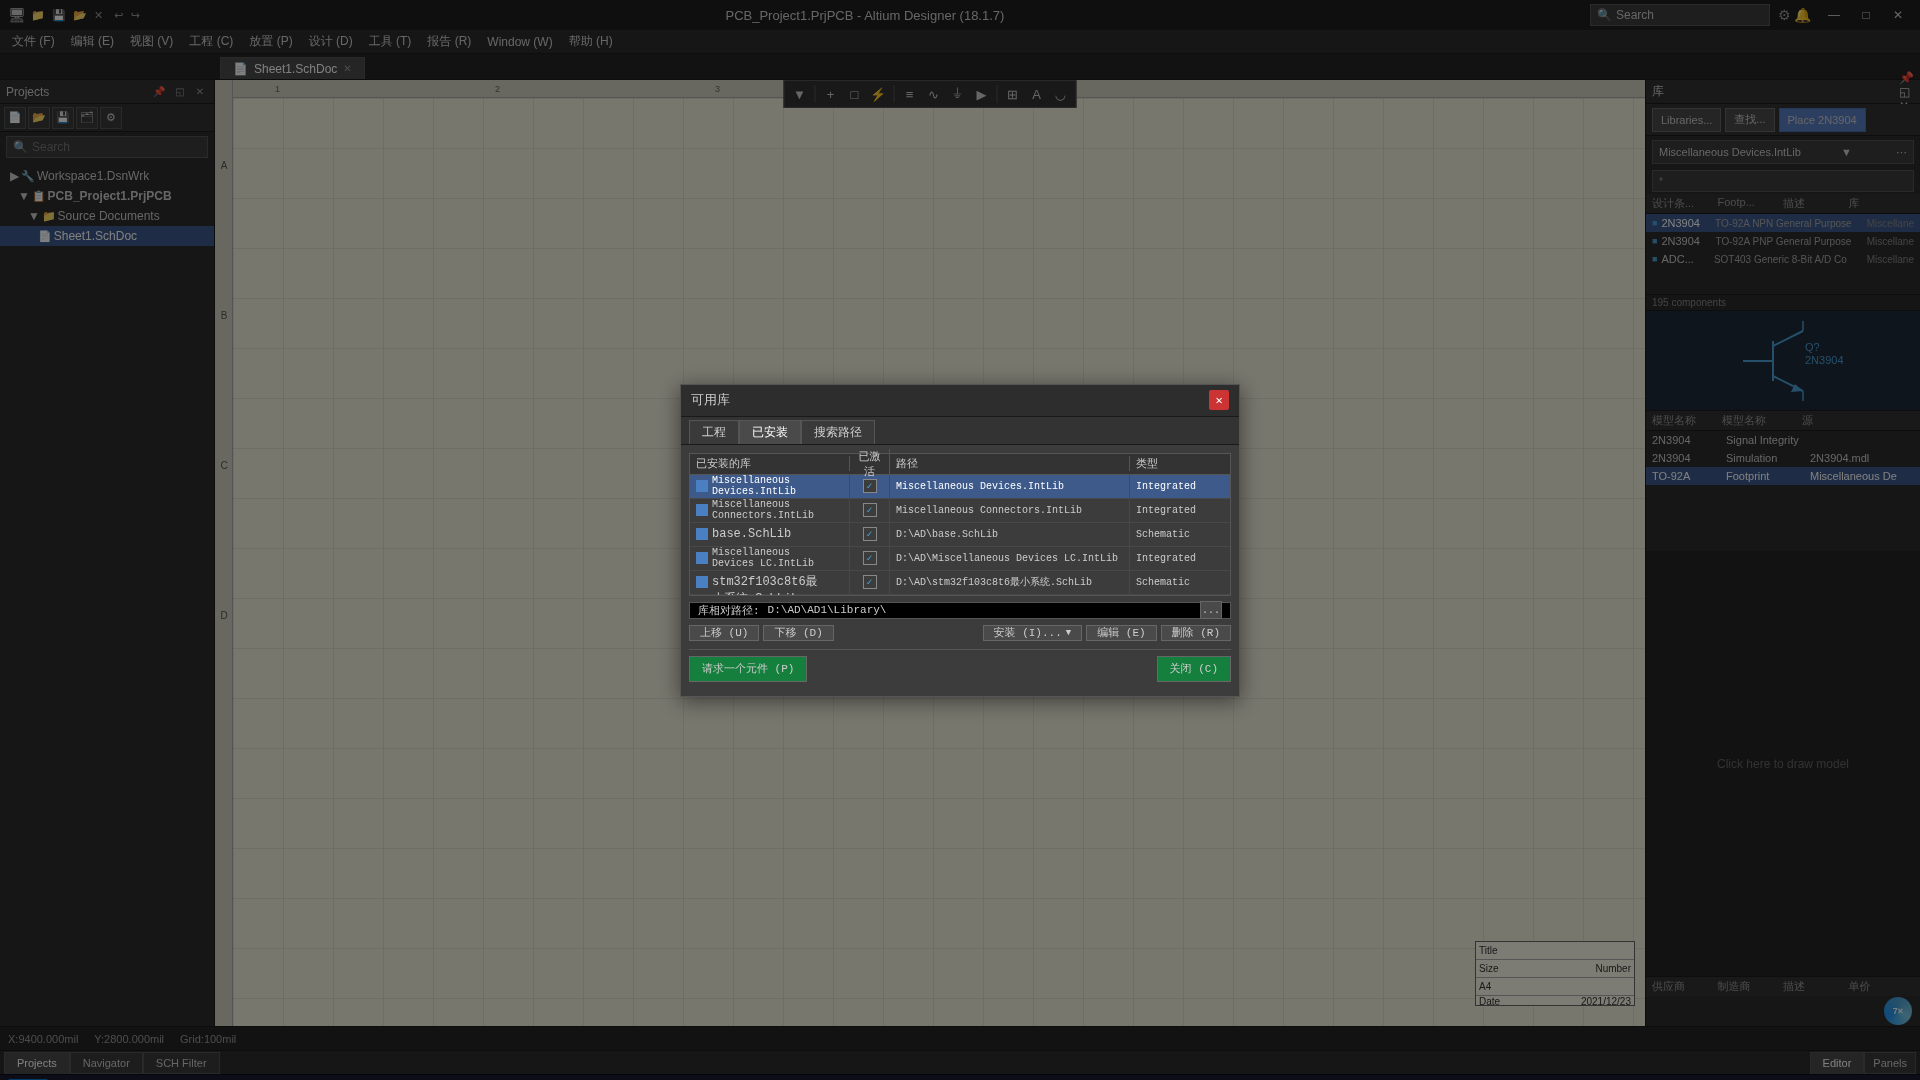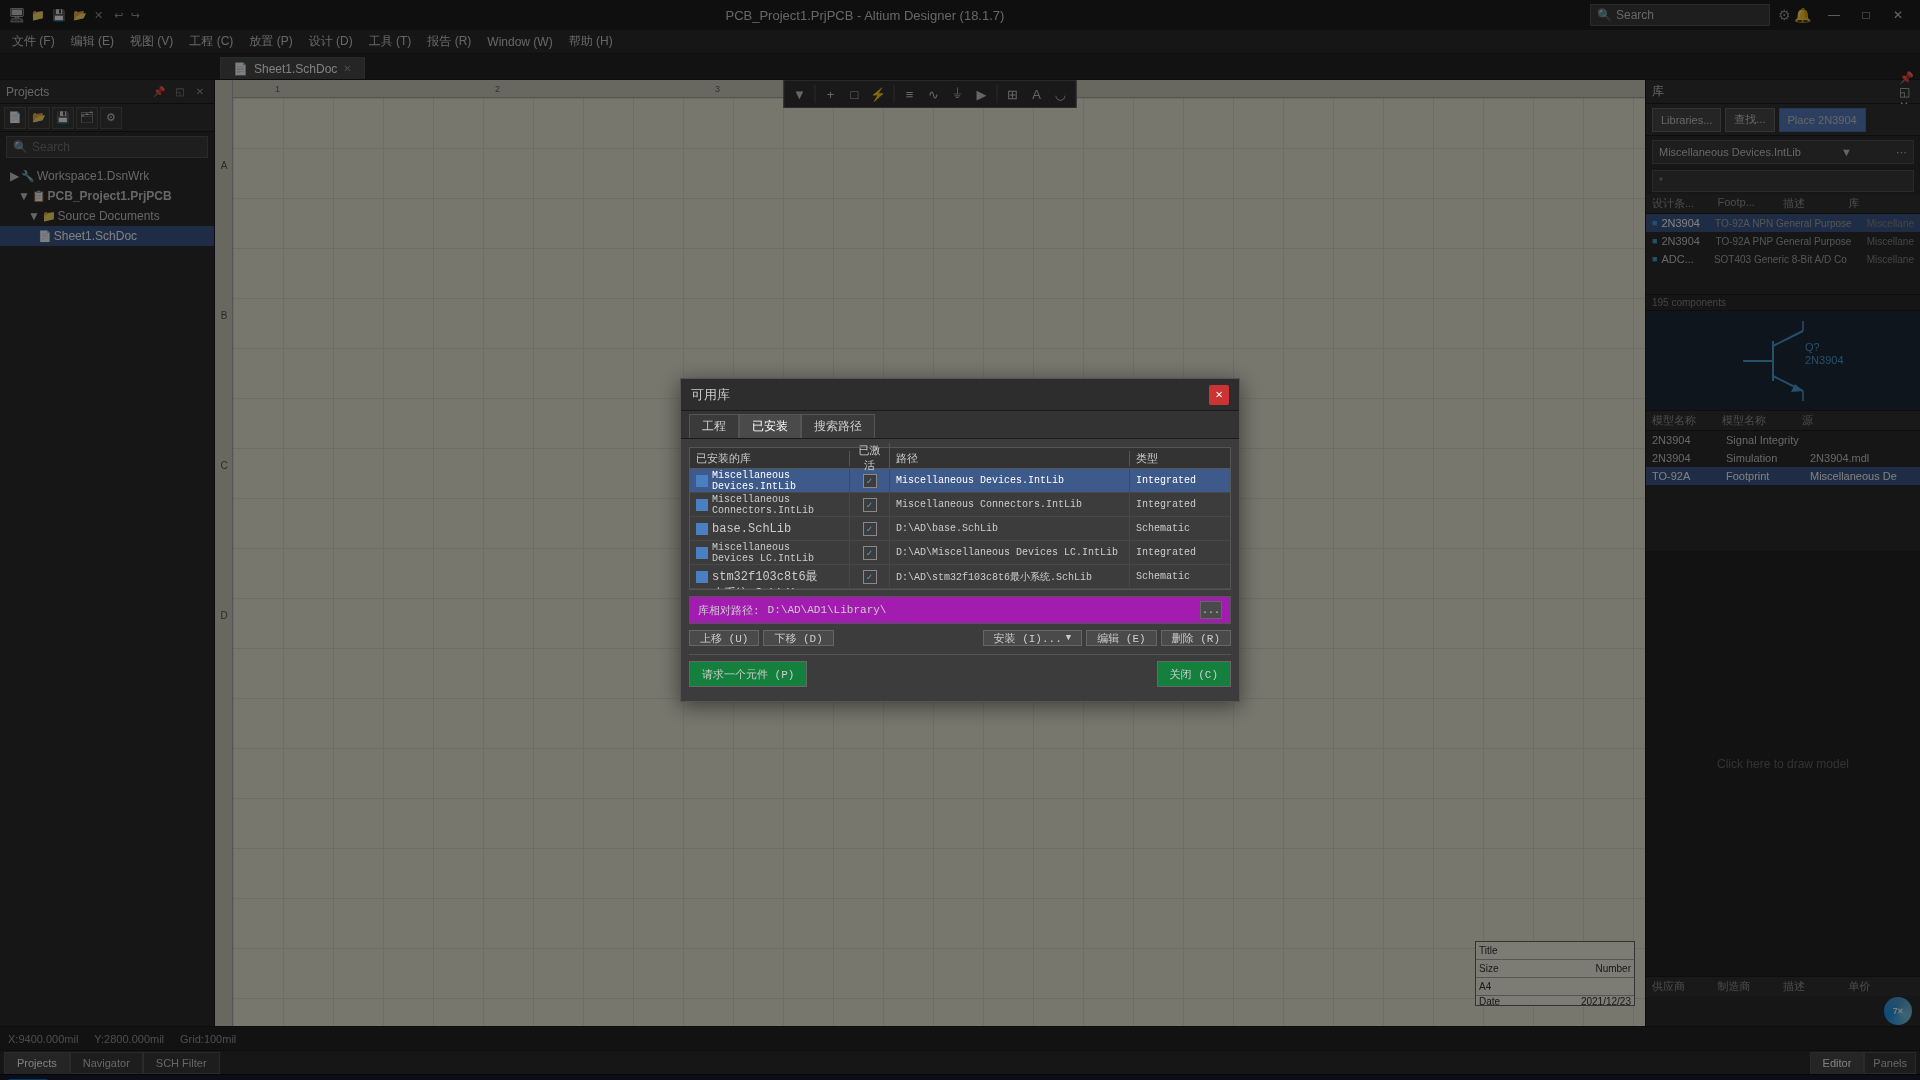--- a/index.html
+++ b/index.html
@@ -637,22 +637,22 @@
       background: #3c3c3c;
       display: flex;
       align-items: center;
       justify-content: center;
       font-size: 10px;
       color: #4a9fd4;
     }
     #modal-footer-path {
       display: flex;
       align-items: center;
-      height: 28px;
-      background: #a21caf;
+      height: 17px;
+      background: #000000;
       border: 1px solid #555;
       margin-top: 6px;
       padding: 0 8px;
       font-size: 11px;
       color: #ccc;
       gap: 8px;
     }
     #modal-footer-path .path-value {
       flex: 1;
       font-size: 11px;

